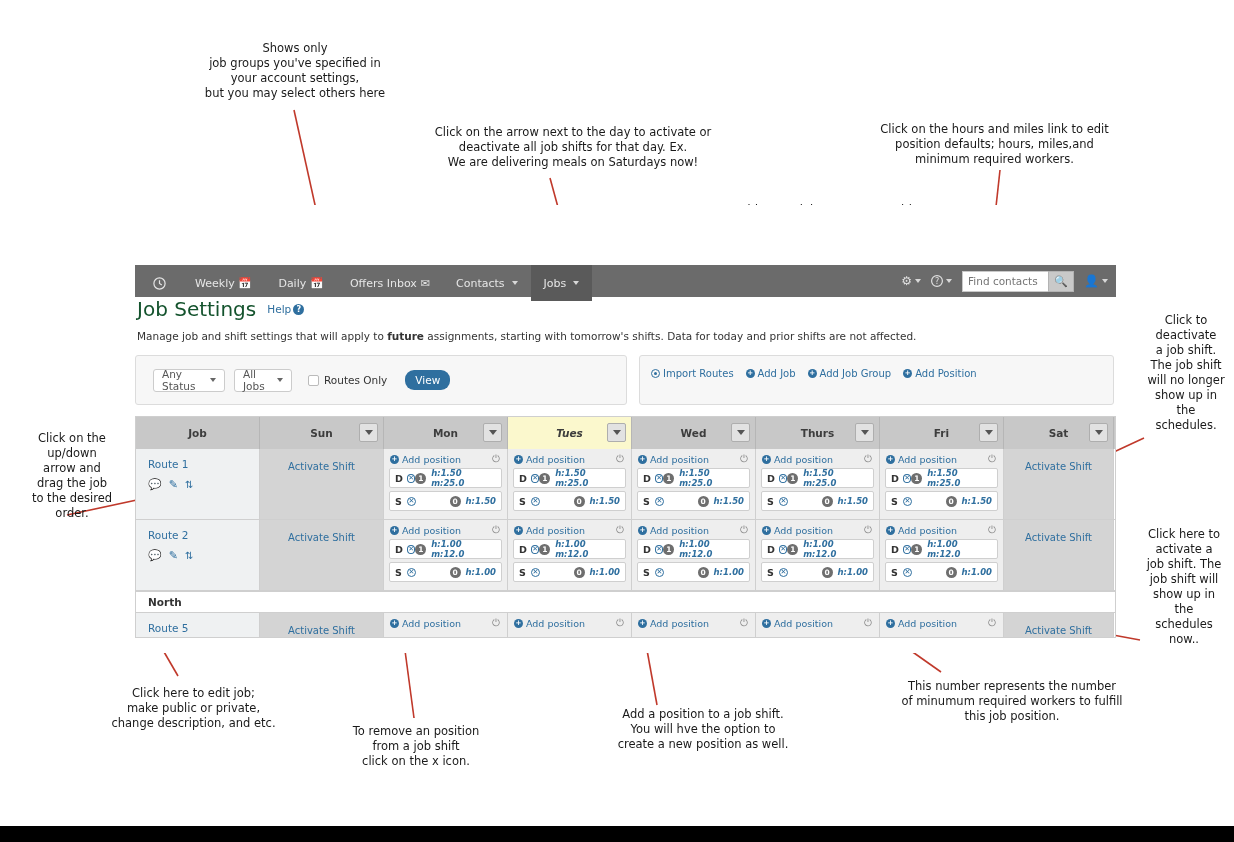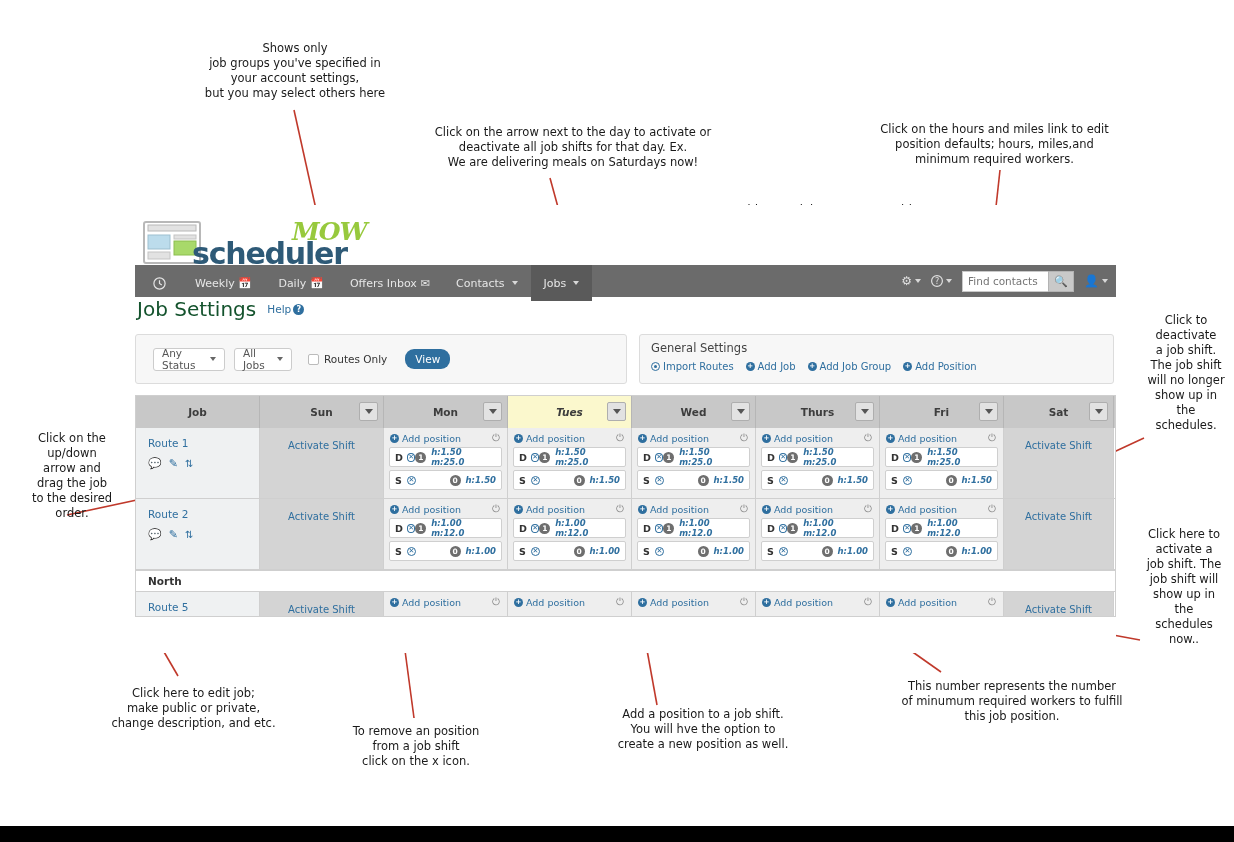--- a/index.html
+++ b/index.html
@@ -247,34 +247,20 @@
 click on the x icon.</div>
 <div class="annot" style="left:593px;top:707px;width:220px;">Add a position to a job shift.
 You will hve the option to
 create a new position as well.</div>
 <div class="annot" style="left:876px;top:679px;width:272px;">This number represents the number
 of minumum required workers to fulfill
 this job position.</div>
 
 <div class="app">
 
-  <div class="logo-wrap">
-    <svg class="logo-icon" viewBox="0 0 58 43">
-      <rect x="1" y="1" width="56" height="41" rx="2" fill="#ffffff" stroke="#b8b8b8" stroke-width="2"></rect>
-      <rect x="5" y="4" width="48" height="6" fill="#e2e2e2" stroke="#b8b8b8" stroke-width="1"></rect>
-      <rect x="5" y="14" width="22" height="14" fill="#bcdcec" stroke="#9dbfcf" stroke-width="1"></rect>
-      <rect x="5" y="31" width="22" height="7" fill="#e2e2e2" stroke="#c4c4c4" stroke-width="1"></rect>
-      <rect x="31" y="20" width="22" height="14" fill="#a8d96a" stroke="#8cbe4e" stroke-width="1"></rect>
-      <rect x="31" y="14" width="22" height="4" fill="#e2e2e2" stroke="#c4c4c4" stroke-width="1"></rect>
-    </svg>
-    <div class="logo-text">
-      <span class="logo-mow">MOW</span>
-      <span class="logo-sched">scheduler</span>
-    </div>
-  </div>
 
   <div class="navbar">
     <div class="nav-left">
       <div class="nav-item nav-clock">
         <svg width="13" height="13" viewBox="0 0 13 13">
           <circle cx="6.5" cy="6.5" r="5.6" fill="none" stroke="#e6e6e6" stroke-width="1.2"></circle>
           <path d="M6.5 3.2 V6.5 L8.8 7.9" stroke="#e6e6e6" stroke-width="1.2" fill="none"></path>
         </svg>
       </div>
       <div class="nav-item">
@@ -312,20 +298,23 @@
         <span class="searchbtn">🔍</span>
       </span>
       <span class="nav-ic">👤<i class="caret"></i></span>
     </div>
   </div>
 
   <div class="page">
     <div style="padding-left:1px;">
       <h1 class="page-title">Job Settings</h1>
       <span class="help-link">Help</span><span class="help-badge">?</span>
+      <div class="subtitle">
+        <span>Manage job and shift settings that will apply to </span><b>future</b><span> assignments, starting with tomorrow's shifts. Data for today and prior shifts are not affected.</span>
+      </div>
     </div>
 
     <div class="panels">
 
       <div class="panel panel-filter">
         <div class="select-btn w1">
           <span>Any Status</span>
           <i style="border-left:3.5px solid transparent;border-right:3.5px solid transparent;border-top:4px solid #666;width:0;height:0;display:inline-block;margin-left:auto;"></i>
         </div>
         <div class="select-btn w2">
@@ -333,21 +322,20 @@
           <i style="border-left:3.5px solid transparent;border-right:3.5px solid transparent;border-top:4px solid #666;width:0;height:0;display:inline-block;margin-left:auto;"></i>
         </div>
         <div class="chk-wrap">
           <span class="chk"></span>
           <span class="chk-lbl">Routes Only</span>
         </div>
         <div class="view-btn">View</div>
       </div>
 
       <div class="panel panel-general">
-        <div class="gs-title">General Settings</div>
         <div class="gs-links">
           <span class="gs-link">
             <i class="ic-ring"></i>
             <span>Import Routes</span>
           </span>
           <span class="gs-link">
             <i class="ic-circ">+</i>
             <span>Add Job</span>
           </span>
           <span class="gs-link">

